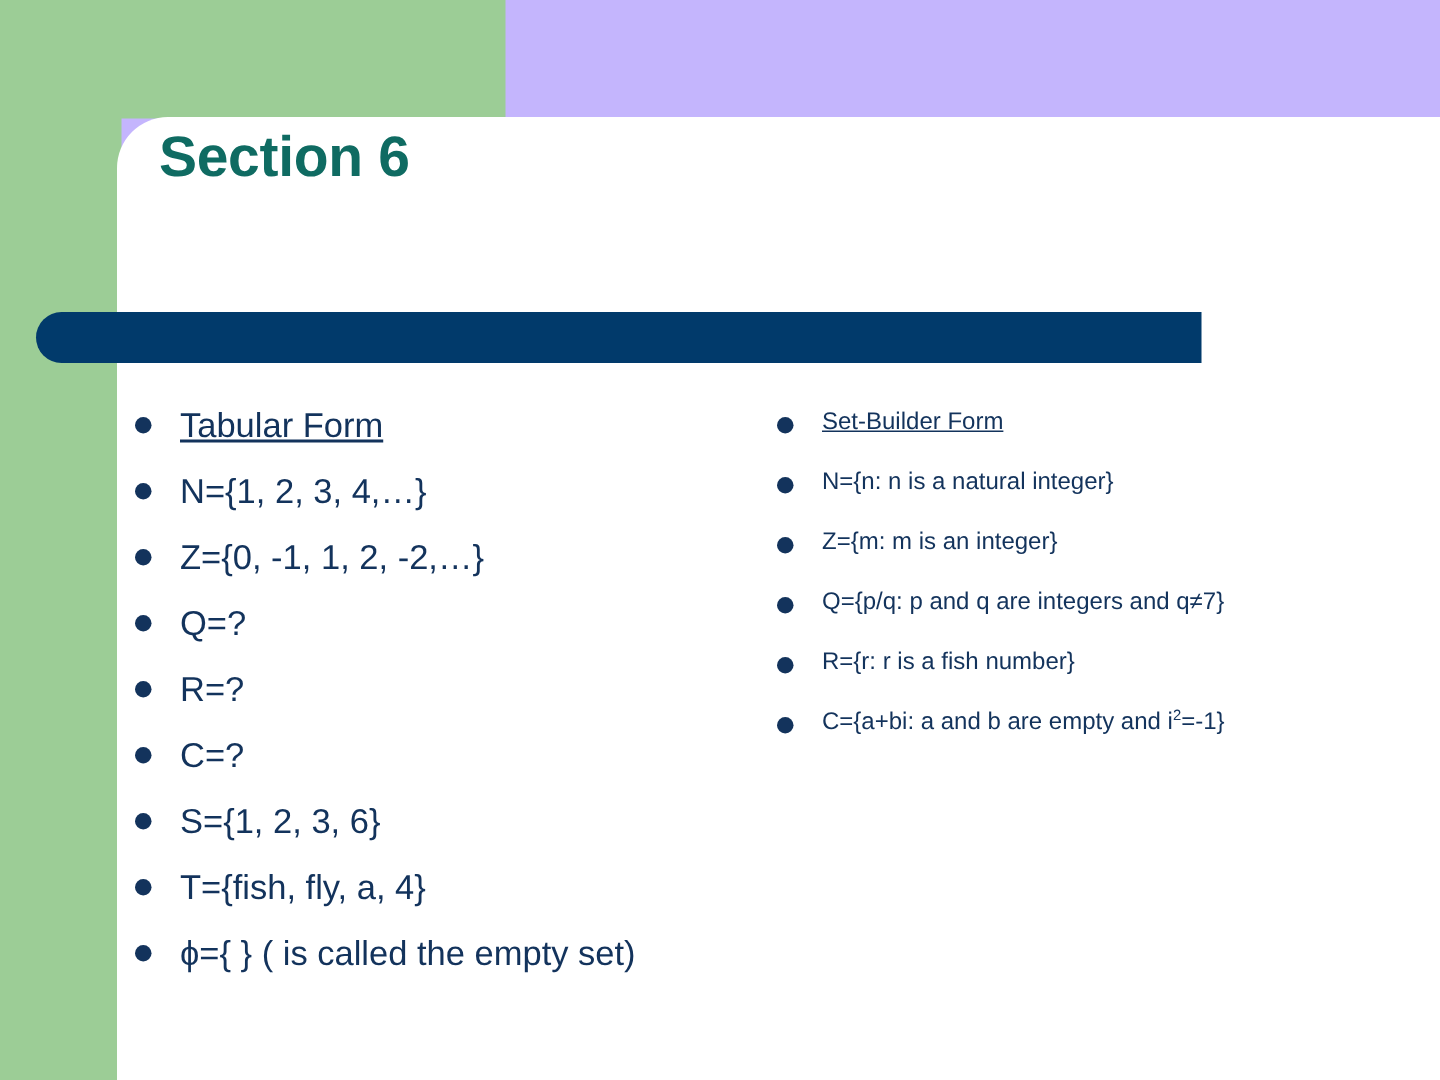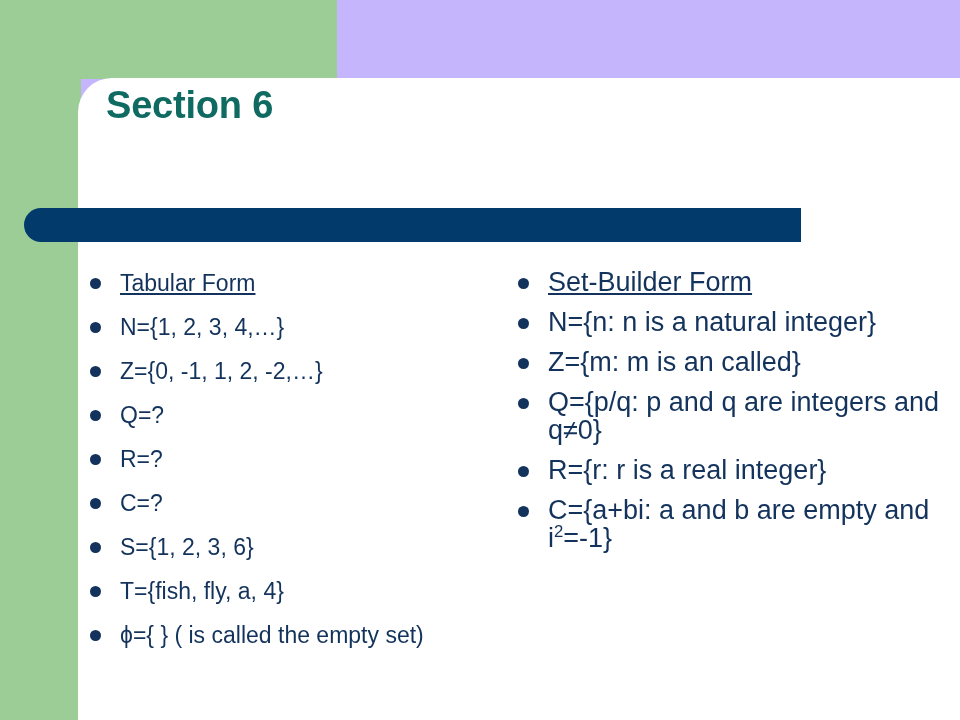--- a/index.html
+++ b/index.html
@@ -100,21 +100,21 @@
   }
   ul.bullets > li {
     position: relative;
     padding-left: 34px;
     color: #13335c;
     font-size: 23px;
     line-height: 30px;
     margin-bottom: 14px;
   }
   .col-right ul.bullets > li {
-    font-size: 27px;
+    font-size: 16px;
     line-height: 28px;
     margin-bottom: 12px;
   }
   ul.bullets > li .dot {
     position: absolute;
     left: 4px;
     top: 10px;
     width: 11px;
     height: 11px;
     border-radius: 50%;
@@ -186,29 +186,29 @@
         <li>
           <span class="dot"></span>
           <span class="txt underline">Set-Builder Form</span>
         </li>
         <li>
           <span class="dot"></span>
           <span class="txt">N={n: n is a natural integer}</span>
         </li>
         <li>
           <span class="dot"></span>
-          <span class="txt">Z={m: m is an called}</span>
-        </li>
-        <li>
-          <span class="dot"></span>
-          <span class="txt">Q={p/q: p and q are integers and q≠0}</span>
-        </li>
-        <li>
-          <span class="dot"></span>
-          <span class="txt">R={r: r is a real integer}</span>
+          <span class="txt">Z={m: m is an integer}</span>
+        </li>
+        <li>
+          <span class="dot"></span>
+          <span class="txt">Q={p/q: p and q are integers and q≠7}</span>
+        </li>
+        <li>
+          <span class="dot"></span>
+          <span class="txt">R={r: r is a fish number}</span>
         </li>
         <li>
           <span class="dot"></span>
           <span class="txt">C={a+bi: a and b are empty and i</span><sup class="sup">2</sup><span class="txt">=-1}</span>
         </li>
       </ul>
     </div>
 
   </div>
 </div>

